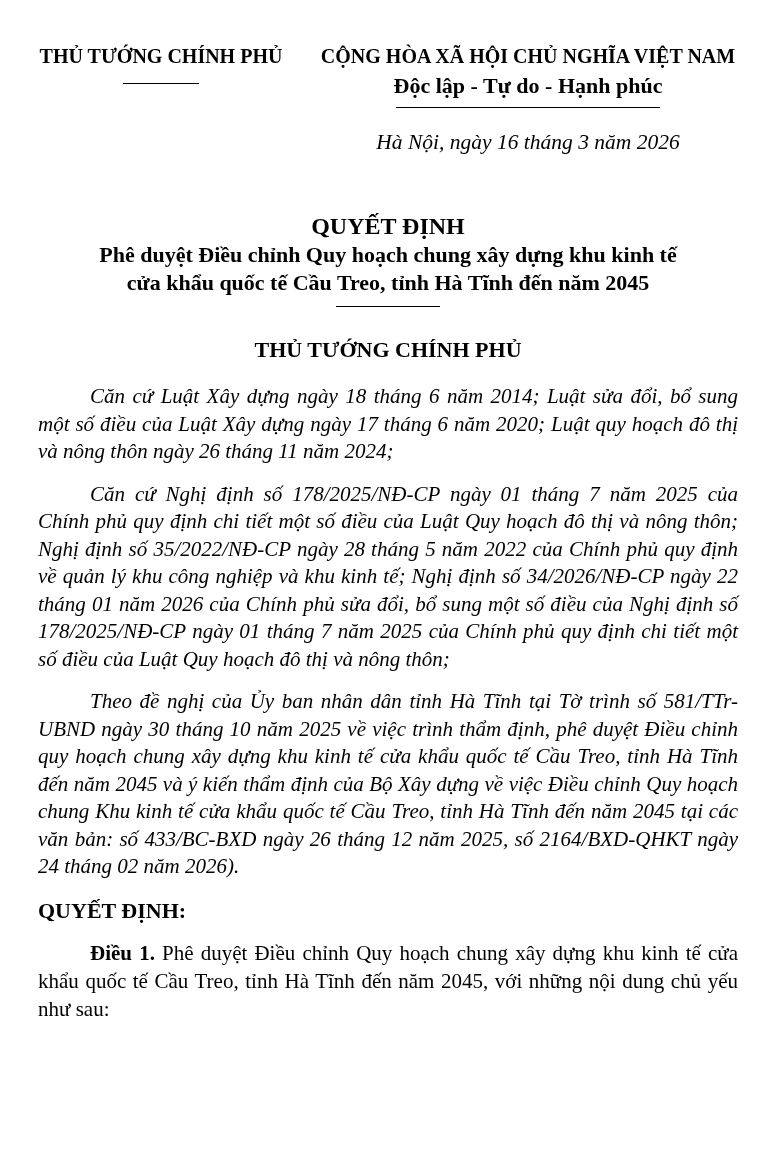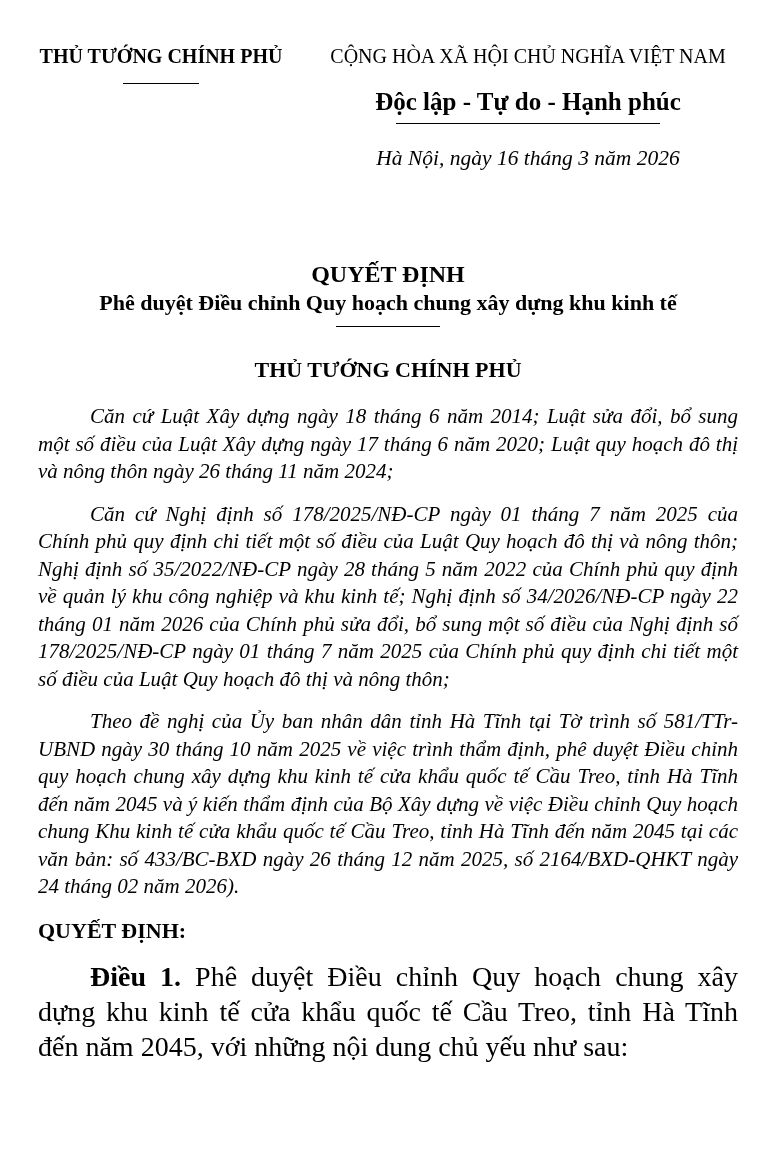--- a/index.html
+++ b/index.html
@@ -48,42 +48,42 @@
   }
   .rule-small  { width: 76px;  margin-top: 14px; }
   .rule-wide   { width: 264px; margin-top: 8px;  }
   .rule-title  { width: 104px; margin-top: 9px;  }
   .doc-number {
     font-size: 21px;
     margin-top: 26px;
     white-space: nowrap;
   }
   .national-title {
-    font-weight: normal;
+    font-weight: bold;
     font-size: 20px;
     line-height: 25px;
     white-space: nowrap;
   }
   .national-motto {
     font-weight: bold;
-    font-size: 25px;
+    font-size: 22px;
     line-height: 27px;
-    margin-top: 19px;
+    margin-top: 3px;
     white-space: nowrap;
   }
   .place-date {
     font-style: italic;
     font-size: 21.5px;
     margin-top: 22px;
     white-space: nowrap;
   }
   
   .title-block {
     text-align: center;
-    margin-top: 88px;
+    margin-top: 56px;
   }
   .doc-kind {
     font-weight: bold;
     font-size: 24px;
     line-height: 30px;
   }
   .doc-subject {
     font-weight: bold;
     font-size: 22px;
     line-height: 28px;
@@ -107,22 +107,22 @@
     margin: 0 0 15px 0;
   }
   .decision-heading {
     font-weight: bold;
     font-size: 22px;
     line-height: 29px;
     text-align: left;
     margin: 0 0 14px 0;
   }
   p.article {
-    font-size: 28px;
-    line-height: 35px;
+    font-size: 21px;
+    line-height: 28px;
     text-align: justify;
     text-indent: 52px;
     margin: 0;
   }
   .article-label {
     font-weight: bold;
   }
 </style>
 </head>
 <body>
@@ -138,20 +138,21 @@
       <div class="national-title">CỘNG HÒA XÃ HỘI CHỦ NGHĨA VIỆT NAM</div>
       <div class="national-motto">Độc lập - Tự do - Hạnh phúc</div>
       <hr class="rule rule-wide">
       <div class="place-date">Hà Nội, ngày 16 tháng 3 năm 2026</div>
     </div>
   </div>
 
   <div class="title-block">
     <div class="doc-kind">QUYẾT ĐỊNH</div>
     <div class="doc-subject">Phê duyệt Điều chỉnh Quy hoạch chung xây dựng khu kinh tế</div>
+    <div class="doc-subject">cửa khẩu quốc tế Cầu Treo, tỉnh Hà Tĩnh đến năm 2045</div>
     <hr class="rule rule-title">
     <div class="authority">THỦ TƯỚNG CHÍNH PHỦ</div>
   </div>
 
   <div class="doc-body">
     <p class="preamble">Căn cứ Luật Xây dựng ngày 18 tháng 6 năm 2014; Luật sửa đổi, bổ sung một số điều của Luật Xây dựng ngày 17 tháng 6 năm 2020; Luật quy hoạch đô thị và nông thôn ngày 26 tháng 11 năm 2024;</p>
     <p class="preamble">Căn cứ Nghị định số 178/2025/NĐ-CP ngày 01 tháng 7 năm 2025 của Chính phủ quy định chi tiết một số điều của Luật Quy hoạch đô thị và nông thôn; Nghị định số 35/2022/NĐ-CP ngày 28 tháng 5 năm 2022 của Chính phủ quy định về quản lý khu công nghiệp và khu kinh tế; Nghị định số 34/2026/NĐ-CP ngày 22 tháng 01 năm 2026 của Chính phủ sửa đổi, bổ sung một số điều của Nghị định số 178/2025/NĐ-CP ngày 01 tháng 7 năm 2025 của Chính phủ quy định chi tiết một số điều của Luật Quy hoạch đô thị và nông thôn;</p>
     <p class="preamble">Theo đề nghị của Ủy ban nhân dân tỉnh Hà Tĩnh tại Tờ trình số 581/TTr-UBND ngày 30 tháng 10 năm 2025 về việc trình thẩm định, phê duyệt Điều chỉnh quy hoạch chung xây dựng khu kinh tế cửa khẩu quốc tế Cầu Treo, tỉnh Hà Tĩnh đến năm 2045 và ý kiến thẩm định của Bộ Xây dựng về việc Điều chỉnh Quy hoạch chung Khu kinh tế cửa khẩu quốc tế Cầu Treo, tỉnh Hà Tĩnh đến năm 2045 tại các văn bản: số 433/BC-BXD ngày 26 tháng 12 năm 2025, số 2164/BXD-QHKT ngày 24 tháng 02 năm 2026).</p>
 
     <div class="decision-heading">QUYẾT ĐỊNH:</div>

